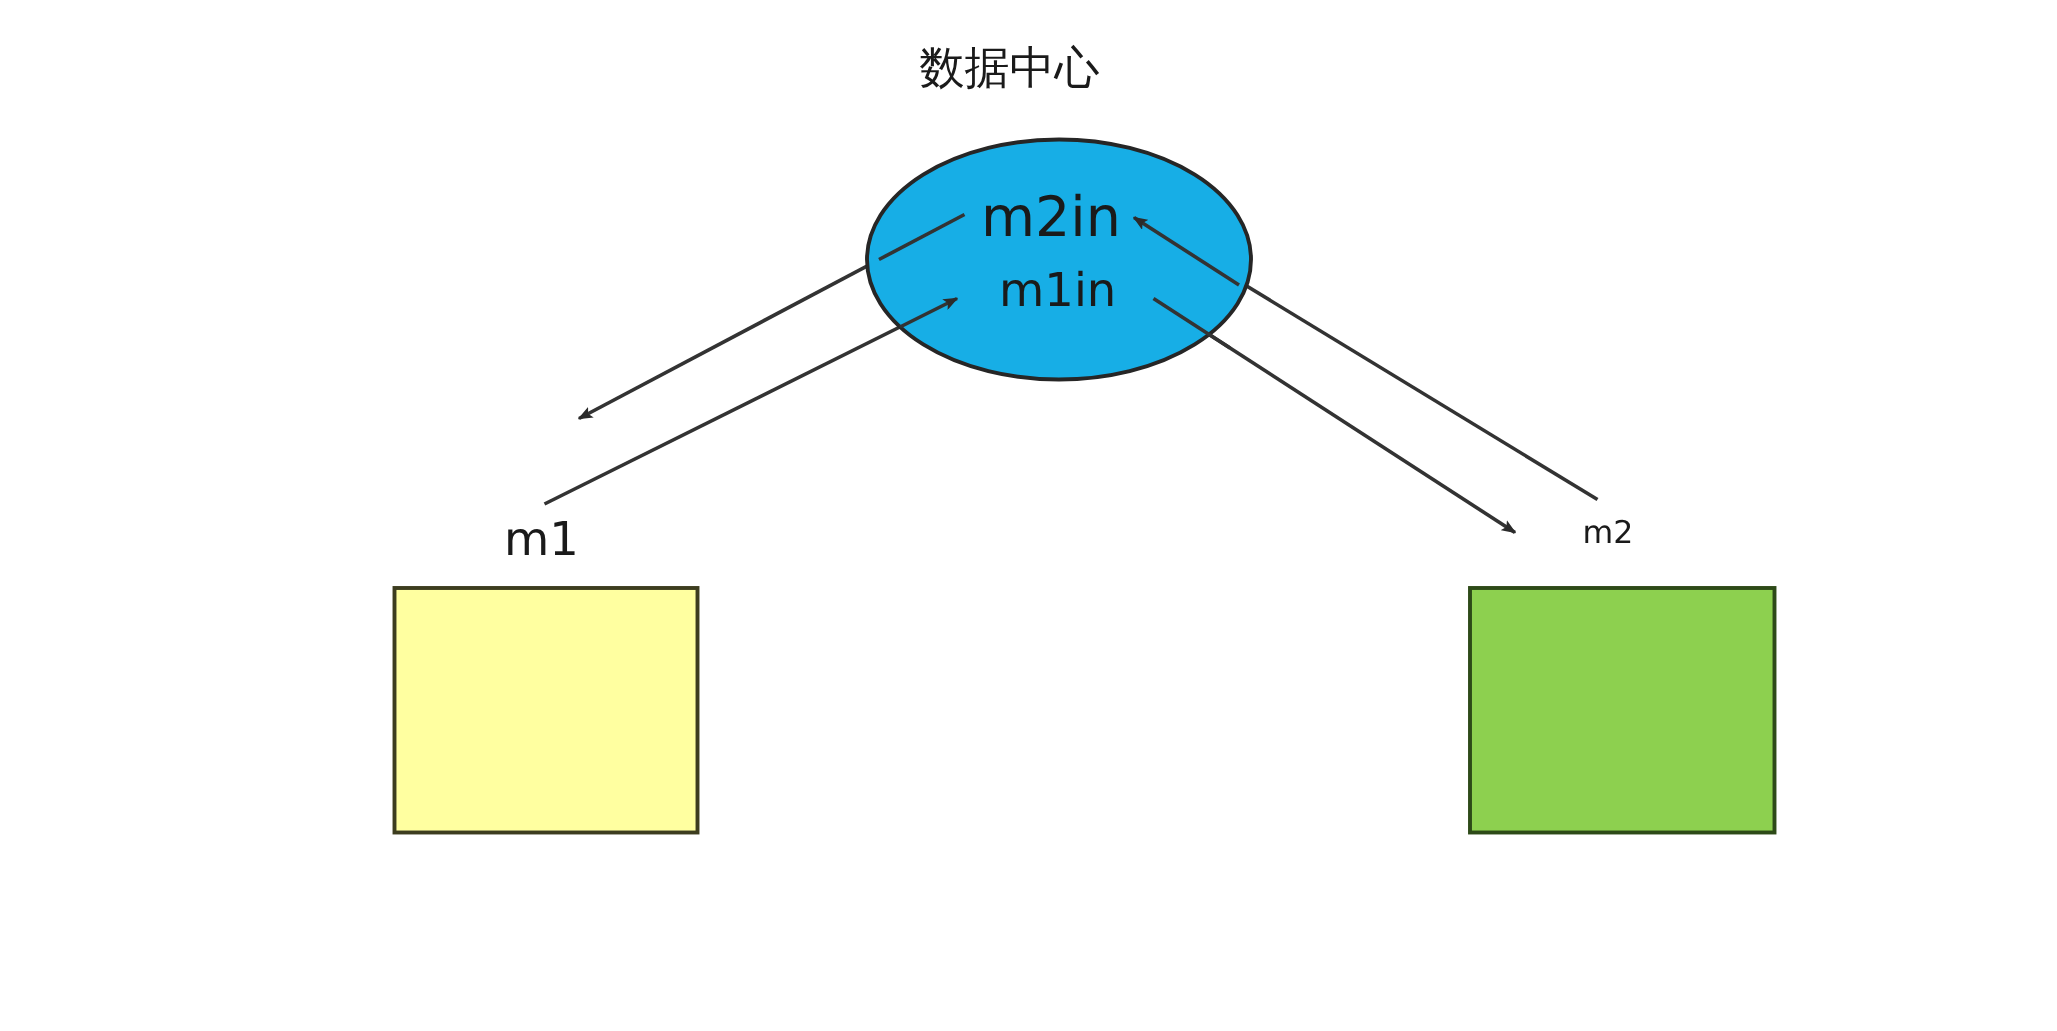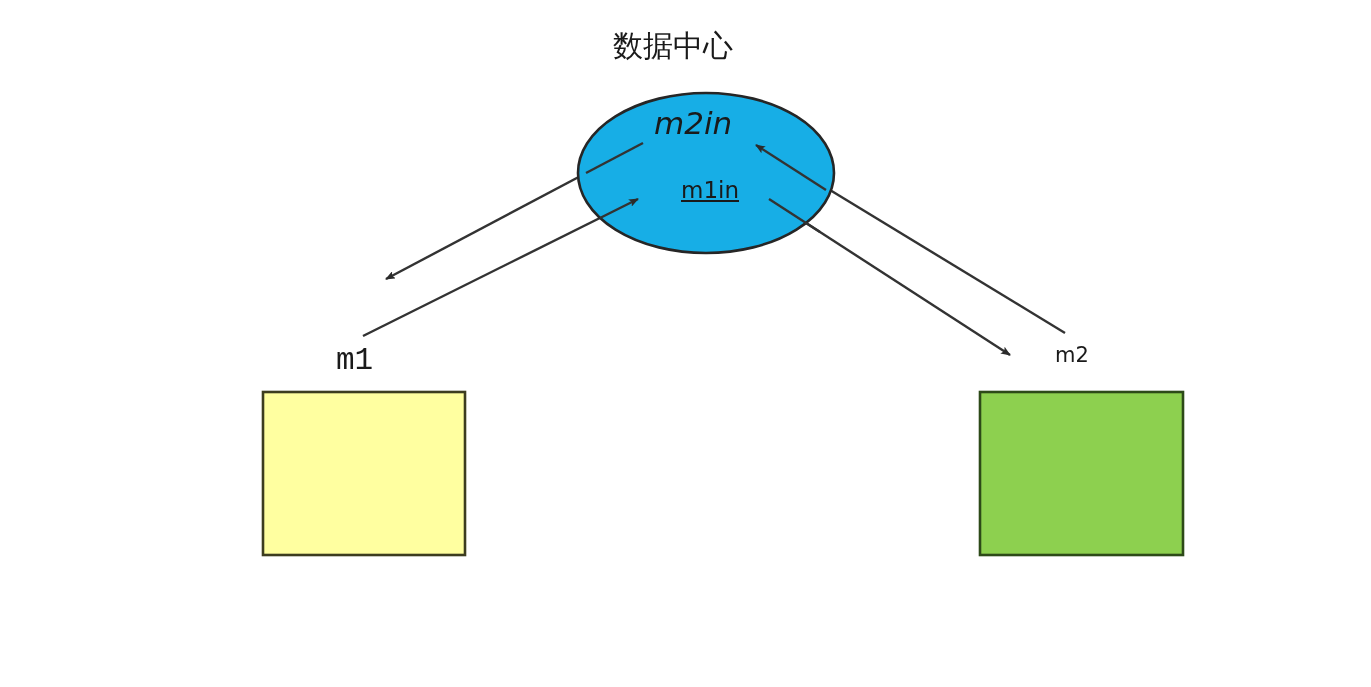--- a/index.html
+++ b/index.html
@@ -32,35 +32,32 @@
     line-height: 1;
   }
   #title-datacenter {
     left: 613px;
     top: 31px;
     font-size: 30px;
     letter-spacing: 0px;
   }
   #label-m2in {
     left: 654px;
-    top: 108px;
-    font-size: 31px;
-    font-style: italic;
+    top: 126px;
+    font-size: 37px;
   }
   #label-m1in {
-    left: 681px;
+    left: 666px;
     top: 179px;
-    font-size: 23px;
-    text-decoration: underline;
+    font-size: 31px;
   }
   #label-m1 {
     left: 336px;
     top: 345px;
     font-size: 31px;
-    font-family: Liberation Mono, monospace;
   }
   #label-m2 {
     left: 1055px;
     top: 345px;
     font-size: 21px;
   }
 </style>
 </head>
 <body>
 

